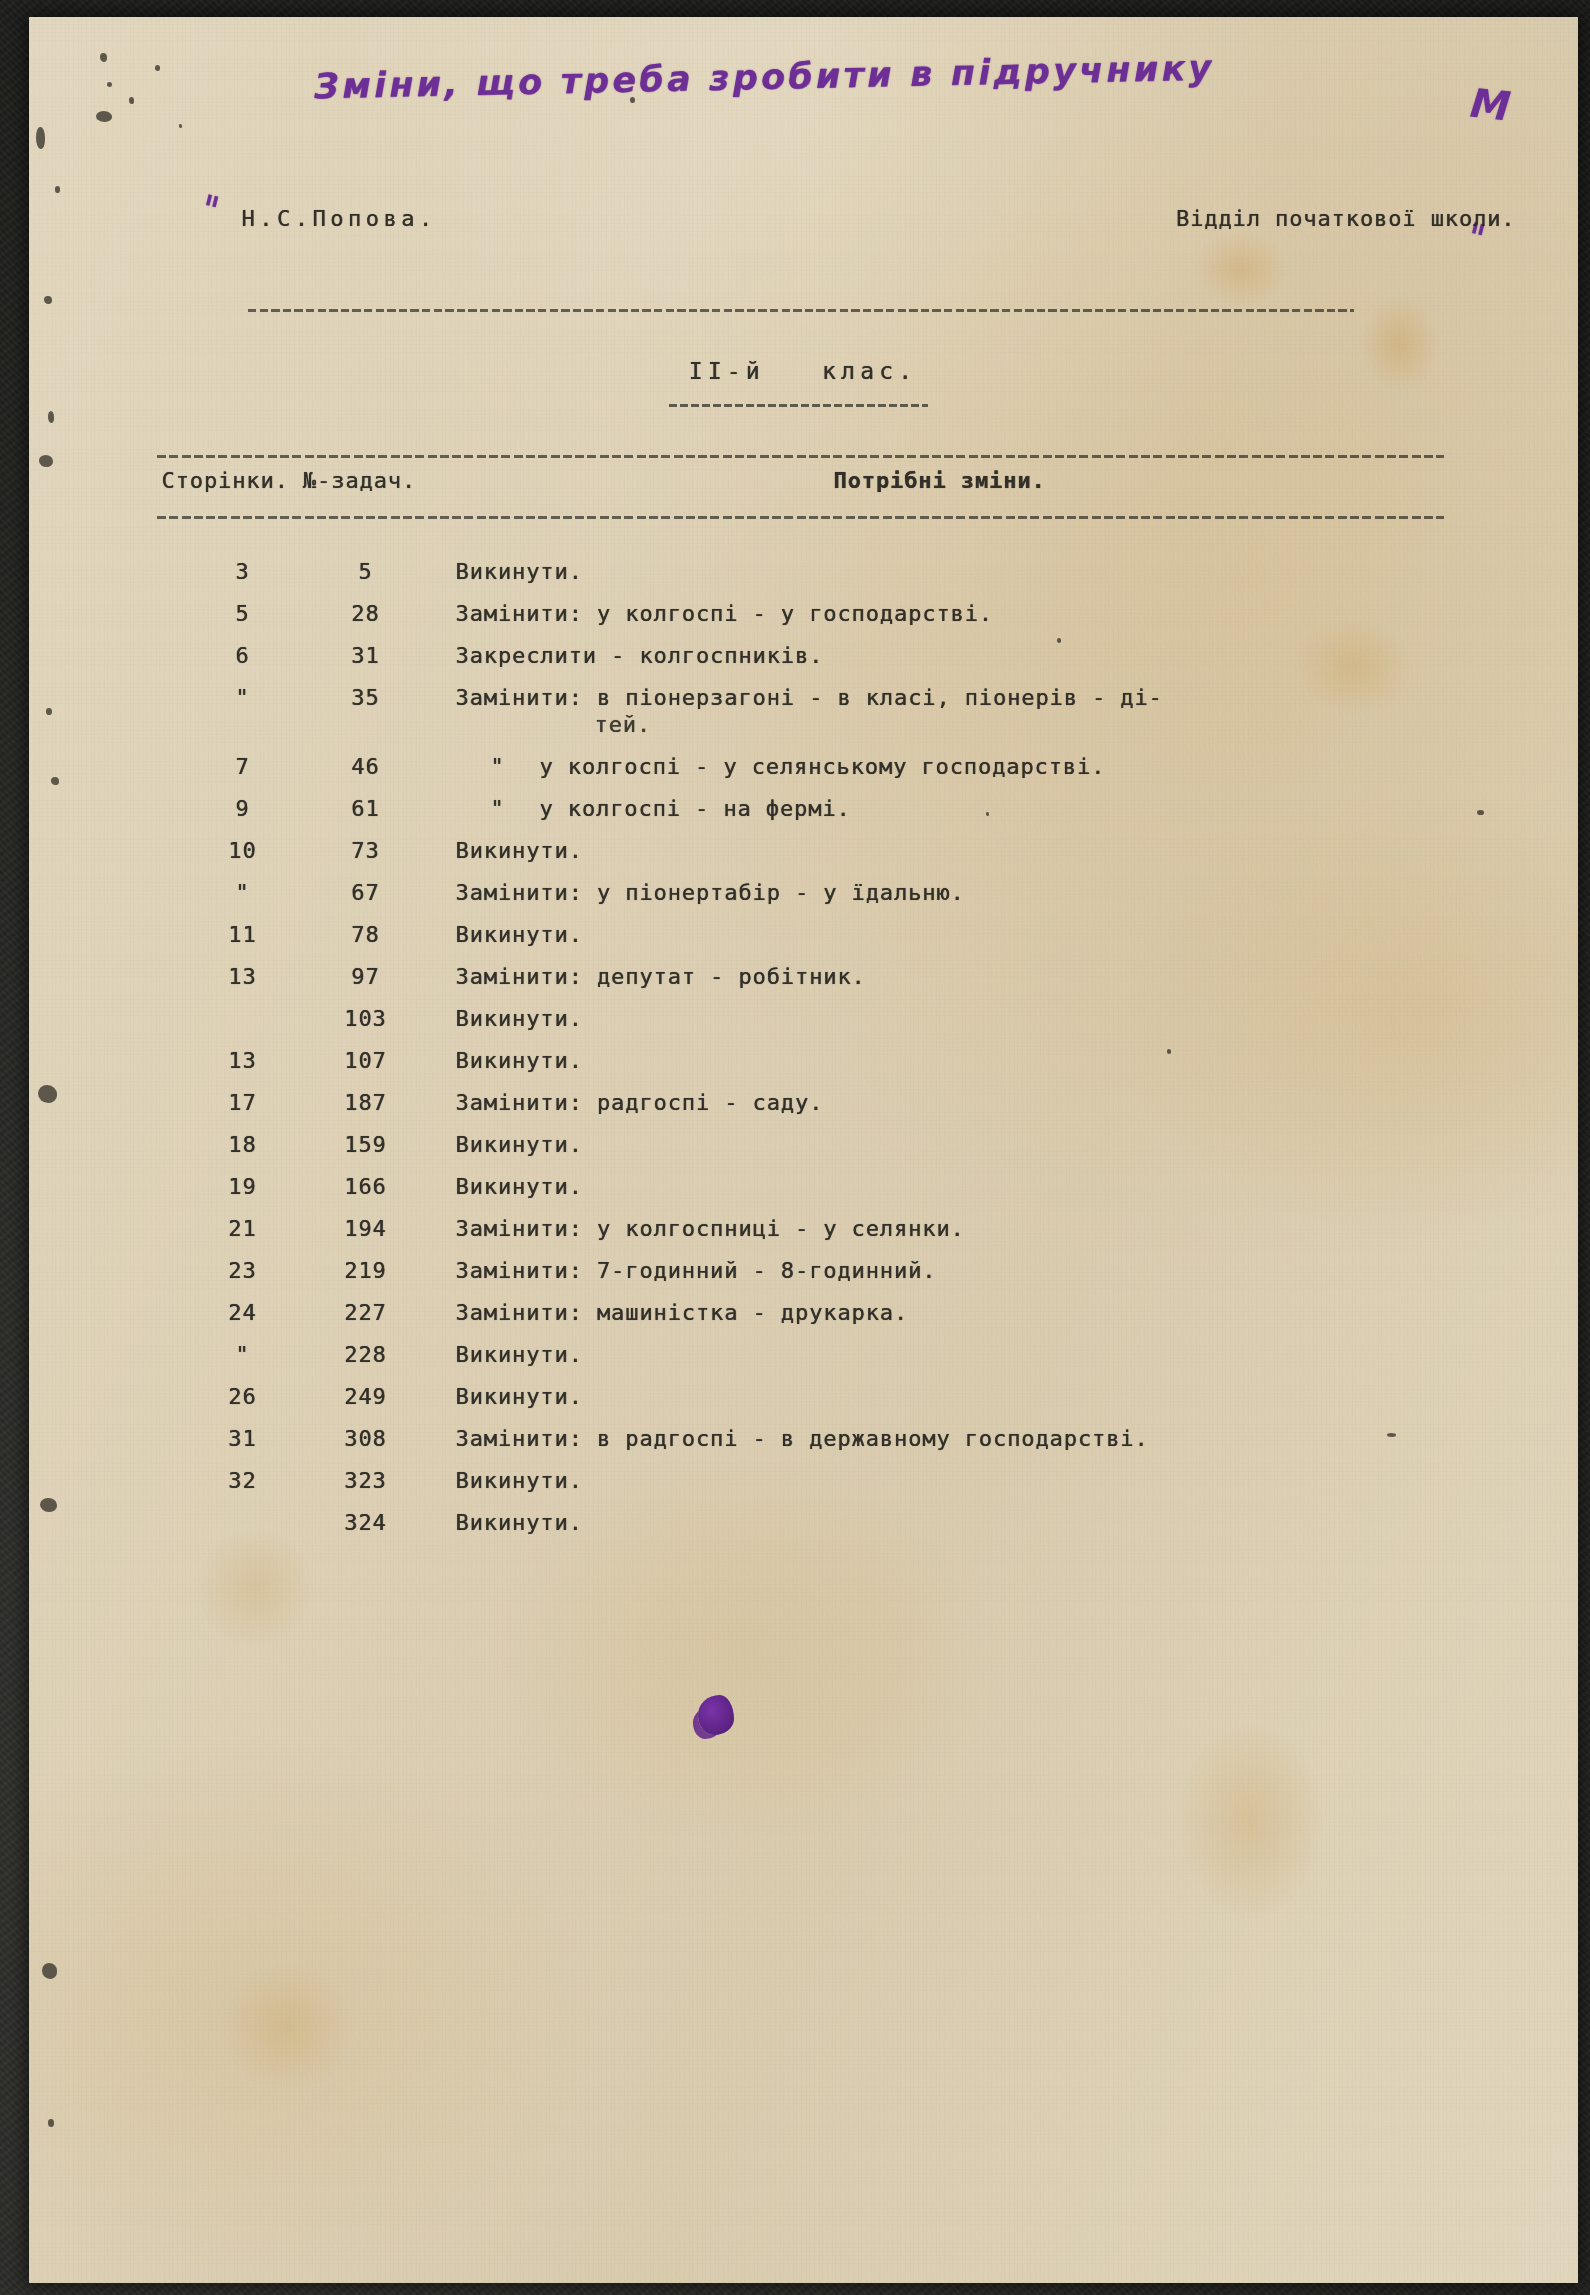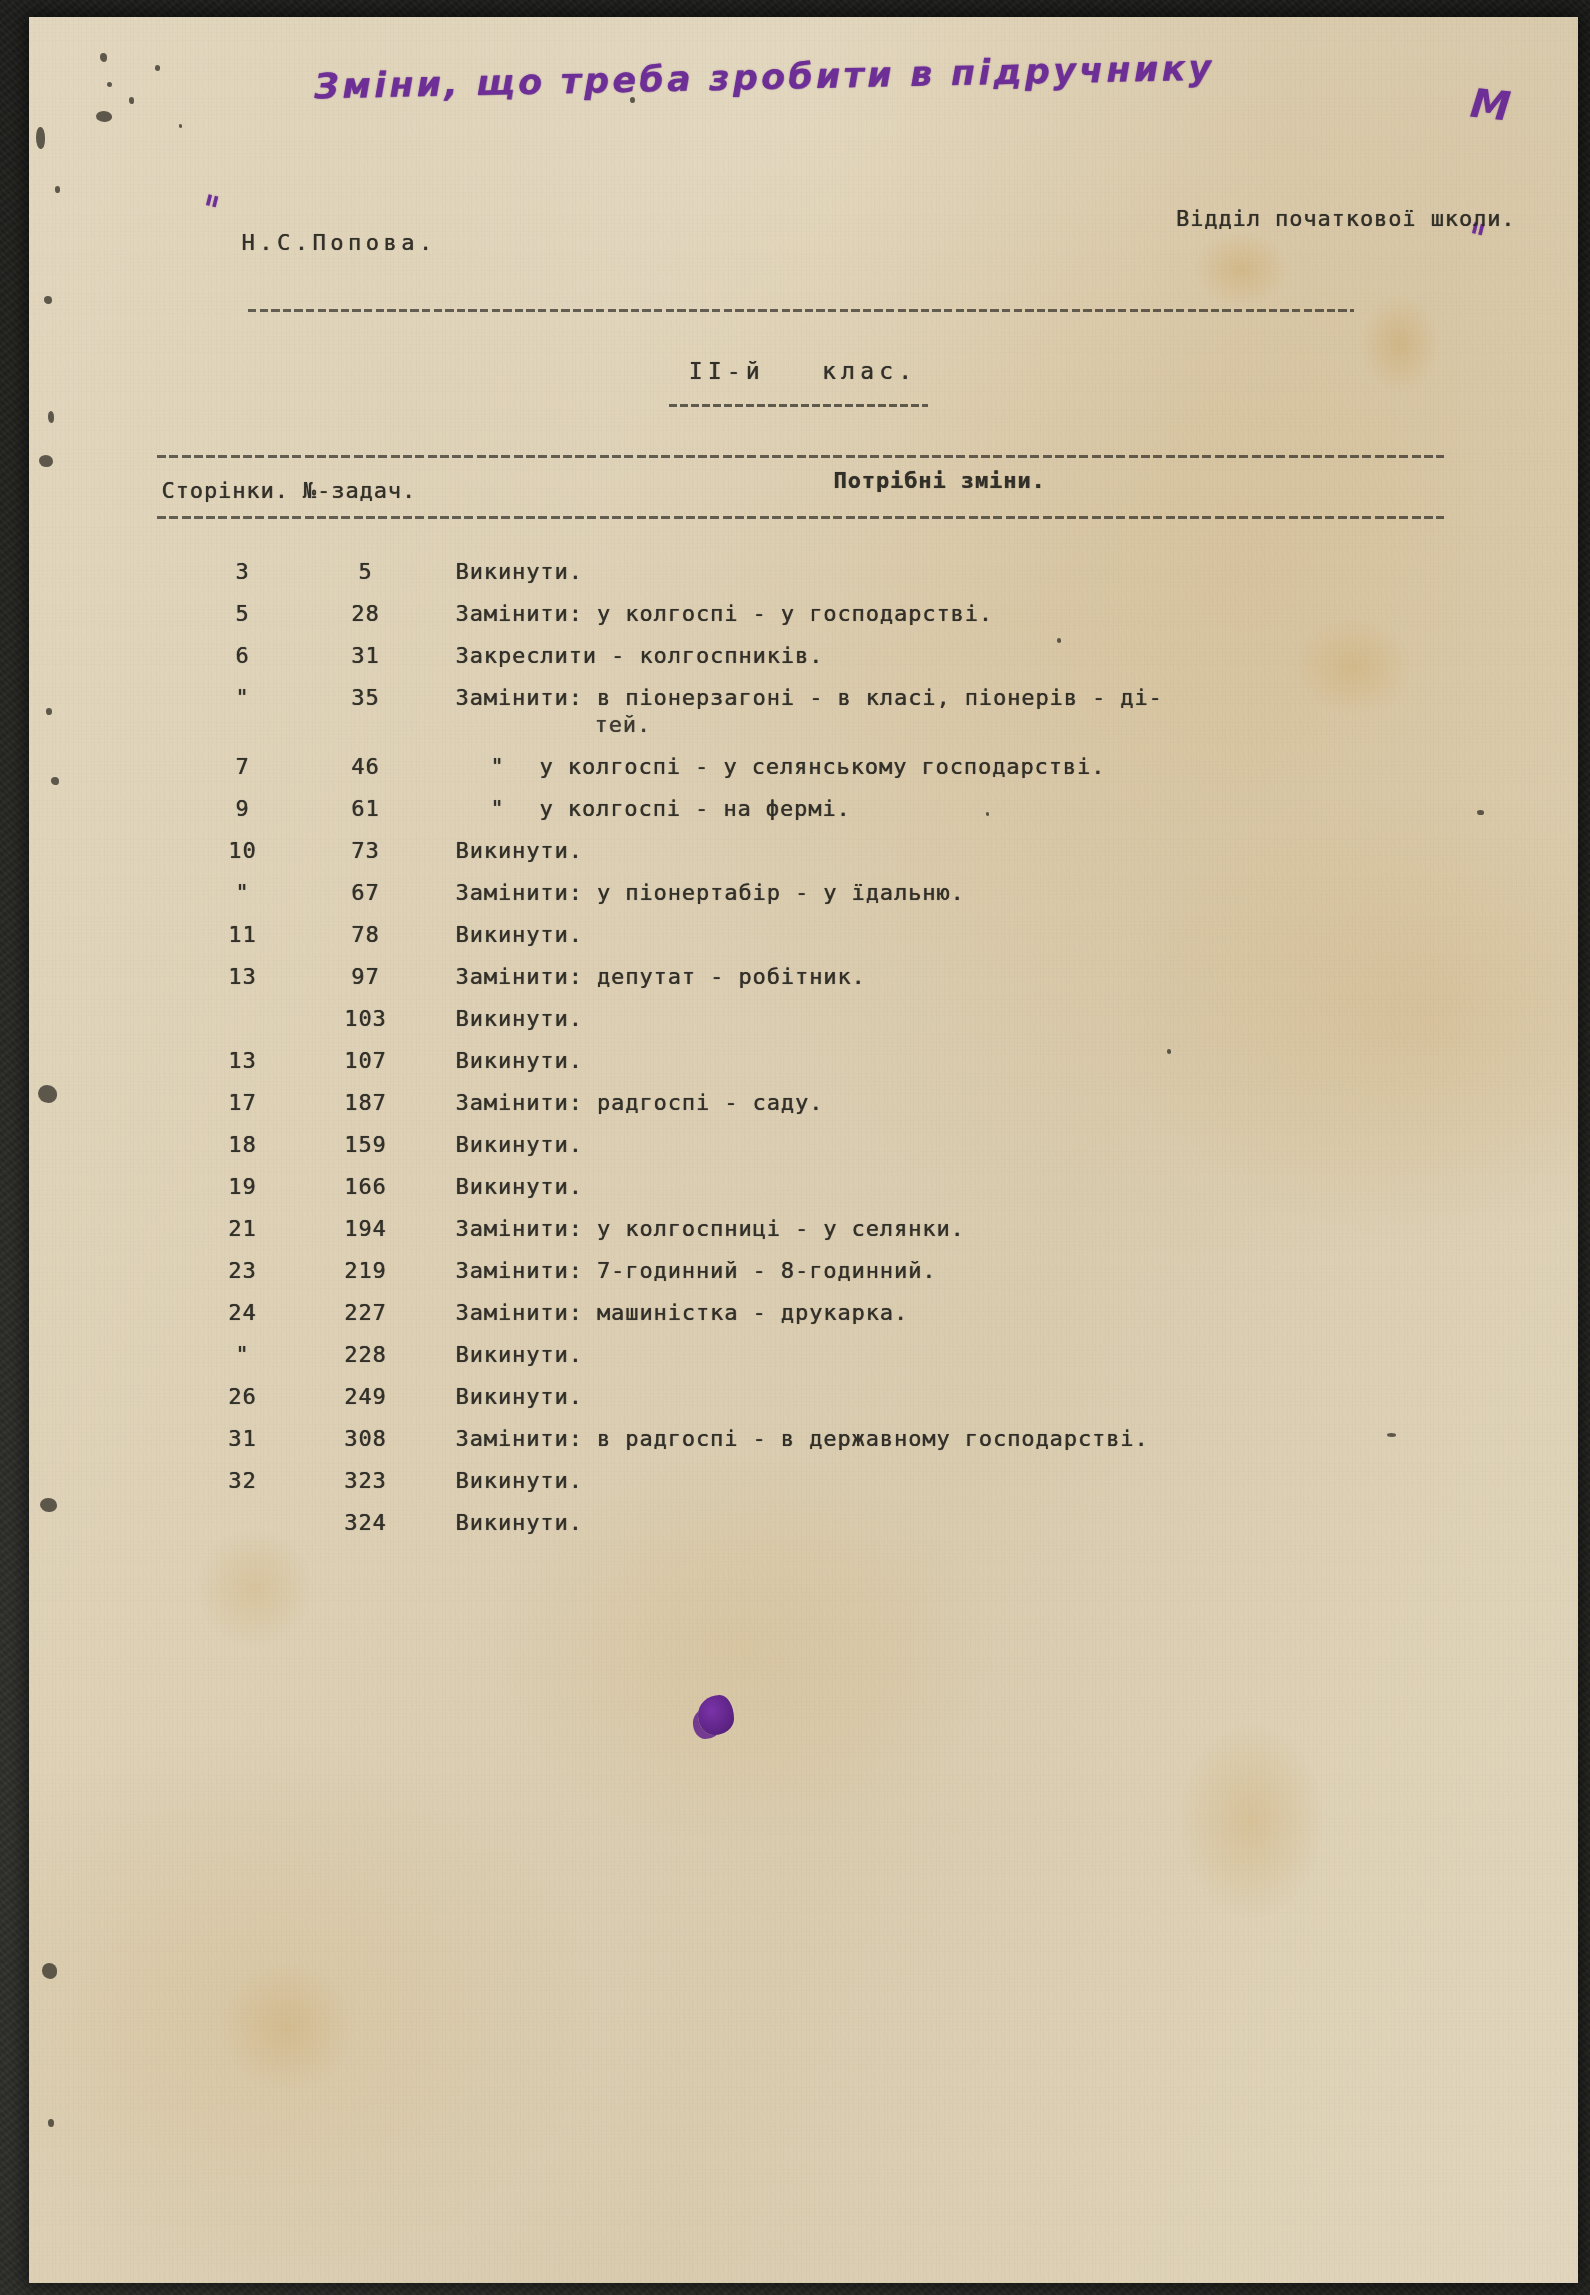--- a/index.html
+++ b/index.html
@@ -129,21 +129,21 @@
 
   
   #author-line {
     position: absolute;
     left: 213px;
     top: 189px;
     width: 1274px;
     display: flex;
     justify-content: space-between;
   }
-  #author-name { letter-spacing: 4.5px; margin-top: 24px; }
+  #author-name { letter-spacing: 4.5px; }
   #book-line {
     position: absolute;
     left: 213px;
     top: 252px;
   }
   #rule-title {
     position: absolute;
     left: 219px;
     top: 292px;
     width: 1106px;
@@ -185,21 +185,21 @@
   }
   #table-head {
     position: absolute;
     left: 133px;
     top: 451px;
     width: 1287px;
   }
   #head-pages {
     position: absolute;
     left: 0;
-    top: 10px;
+    top: 0;
   }
   #head-changes {
     position: absolute;
     left: 672px;
     top: 0;
     font-weight: bold;
   }
   #rule-bottom {
     position: absolute;
     left: 128px;

